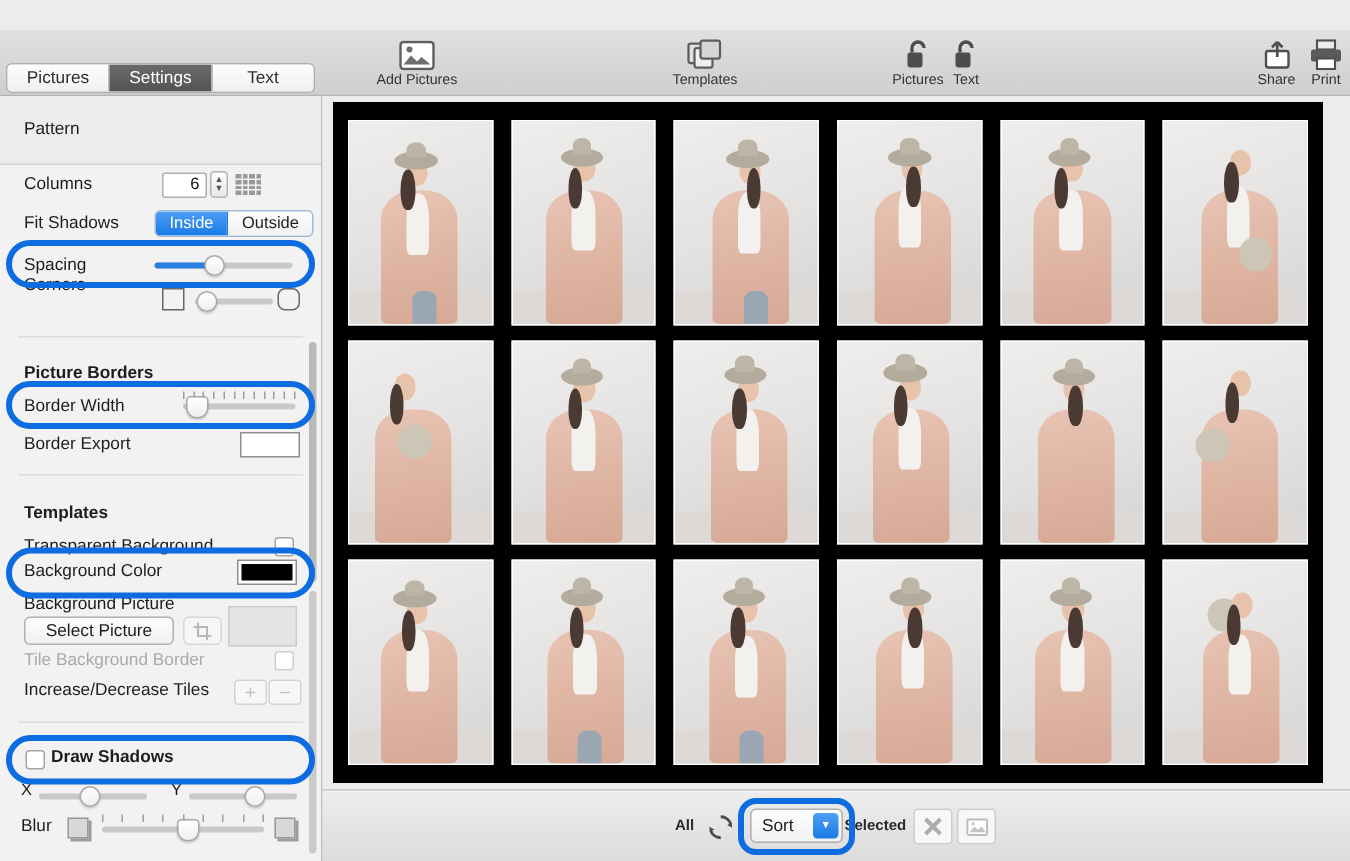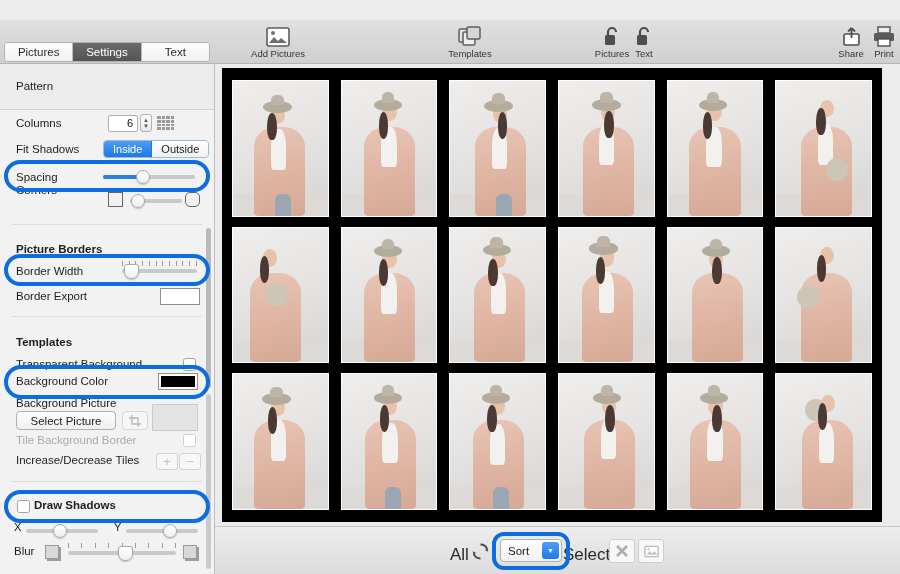--- a/index.html
+++ b/index.html
@@ -257,21 +257,21 @@
     position: absolute; width: 62px; height: 23px; border-radius: 4px;
     background: linear-gradient(#fefefe,#f1f1f1); border: 1px solid #b0b0b0;
     display: flex; align-items: center; padding-left: 7px;
     font-size: 11.5px; color: #1b1b1b;
   }
   .sortarrow {
     position: absolute; right: 2px; top: 2px; width: 17px; height: 17px;
     background: linear-gradient(#4f9ef3,#1b7be7); border-radius: 3px;
     display: flex; align-items: center; justify-content: center; color: #fff; font-size: 7px;
   }
-  .bblabel { position: absolute; font-size: 17px; color: #2a2a2a; font-weight: normal; }
+  .bblabel { position: absolute; font-size: 10px; color: #2a2a2a; font-weight: bold; }
 </style>
 </head>
 <body>
 
 <div id="app">
 
 
   <div class="toolbar">
 
     <div class="segtabs">

